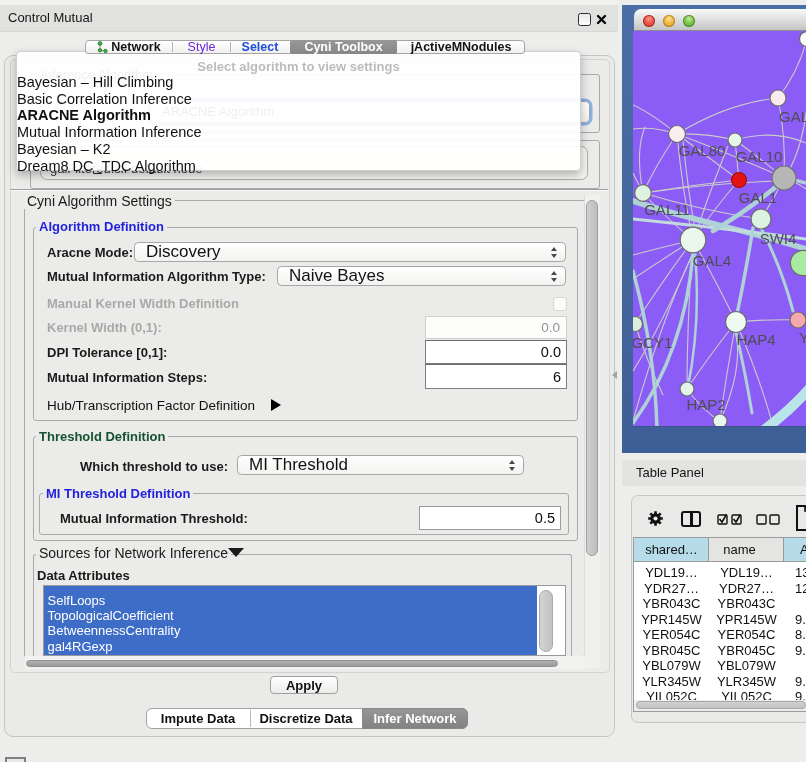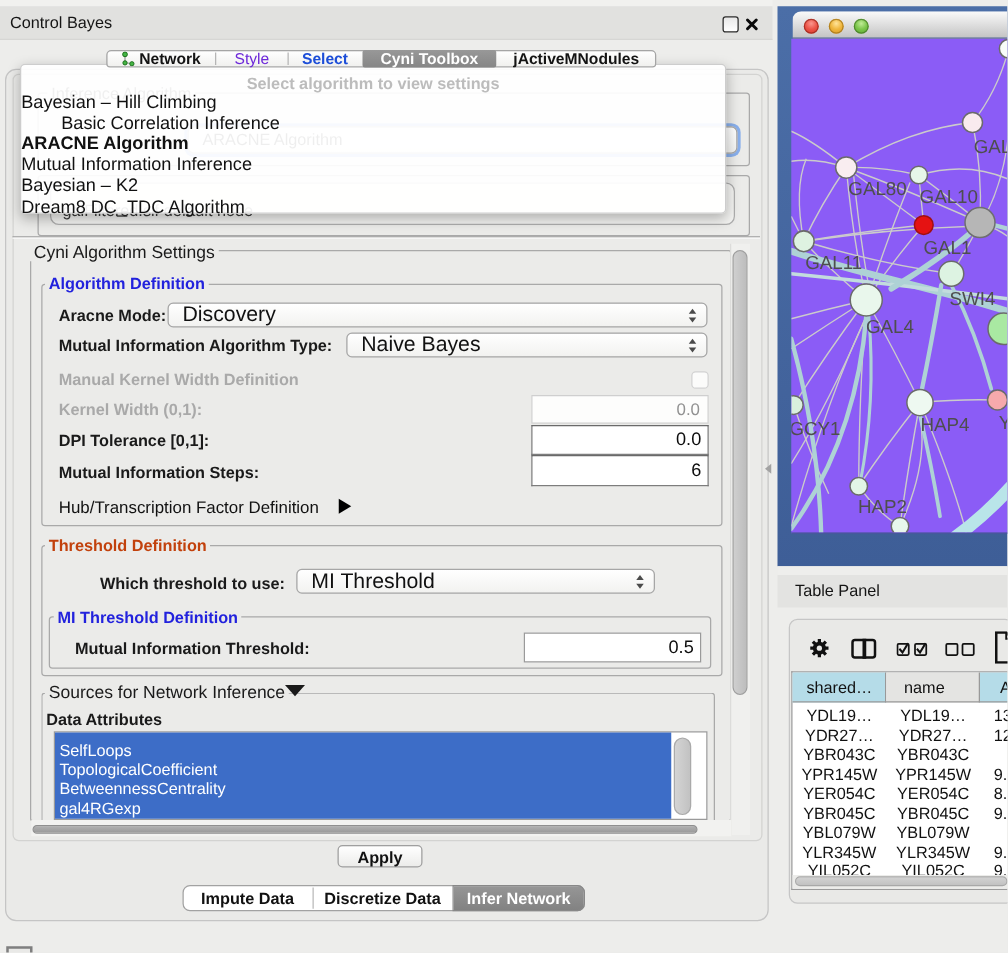--- a/index.html
+++ b/index.html
@@ -16,21 +16,21 @@
   .spin:after{content:"";position:absolute;left:0;bottom:0;border-left:3px solid transparent;border-right:3px solid transparent;border-top:4px solid #4a4a4a;}
   .field{position:absolute;background:#fff;border:1px solid #7d7d7d;border-top-color:#6a6a6a;box-sizing:border-box;font-size:14.5px;color:#0d0d0d;text-align:right;padding:0 5px 0 0;display:flex;align-items:center;justify-content:flex-end;}
   .dfield{position:absolute;background:#fdfdfc;border:1px solid #cfcfcf;box-sizing:border-box;font-size:13.5px;color:#929292;text-align:right;padding:0 6px 0 0;display:flex;align-items:center;justify-content:flex-end;}
   .puitem{position:absolute;left:2px;font-size:14.5px;color:#111;white-space:nowrap;height:16.9px;line-height:16.9px;}
 </style>
 </head>
 <body>
 
 <div class="abs" style="left:0;top:0;width:618px;height:5px;background:#f1f1ef;"></div>
 <div class="abs" style="left:0;top:5px;width:618px;height:26px;background:#e1e1df;border-bottom:1px solid #d6d6d4;"></div>
-<div class="abs" style="left:8px;top:5px;height:26px;line-height:26px;font-size:13px;color:#151515;">Control Bayes</div>
+<div class="abs" style="left:8px;top:5px;height:26px;line-height:26px;font-size:13px;color:#151515;">Control Mutual</div>
 
 <div class="abs" style="left:578px;top:13px;width:11px;height:11px;border:1.5px solid #2e2e2e;border-radius:2.5px;background:linear-gradient(#e8e8e8,#fff);box-sizing:content-box;"></div>
 <svg class="abs" style="left:596px;top:14px;" width="11" height="11" viewBox="0 0 11 11">
     <path d="M2 2 L9 9 M9 2 L2 9" stroke="#0a0a0a" stroke-width="2.4" stroke-linecap="round"></path>
   </svg>
 
 <div class="abs" style="left:4px;top:55px;width:609px;height:680px;background:#eaeae8;border:1px solid #c5c5c5;border-radius:9px;"></div>
 
 <div class="abs" style="left:10px;top:59px;width:598px;height:612px;background:#ebebe9;border:1px solid #d3d3d1;border-radius:5px;"></div>
 
@@ -72,21 +72,21 @@
 <div class="lbl" style="left:47px;top:345px;">DPI Tolerance [0,1]:</div>
 <div class="field" style="left:425px;top:340px;width:142px;height:24px;">0.0</div>
 
 <div class="lbl" style="left:47px;top:370px;">Mutual Information Steps:</div>
 <div class="field" style="left:425px;top:364px;width:142px;height:25px;">6</div>
 
 <div class="lbl" style="left:47px;top:398px;font-size:13.5px;font-weight:normal;color:#111;">Hub/Transcription Factor Definition</div>
 <div class="abs" style="left:271px;top:399px;width:0;height:0;border-top:6.5px solid transparent;border-bottom:6.5px solid transparent;border-left:10px solid #000;"></div>
 
 <div class="gbox" style="left:32.5px;top:436px;width:543px;height:103px;"></div>
-<div class="gtitle" style="left:36px;top:428.5px;color:#c2410c;text-align:center;">Threshold Definition</div>
+<div class="gtitle" style="left:36px;top:428.5px;color:#14532d;text-align:center;">Threshold Definition</div>
 
 <div class="lbl" style="left:58px;top:459px;width:170px;text-align:right;">Which threshold to use:</div>
 <div class="combo" style="left:237px;top:455px;width:287px;height:20px;">
     <span class="ct">MI Threshold</span>
     <span class="spin"></span>
   </div>
 
 <div class="gbox" style="left:39px;top:493px;width:528px;height:40px;"></div>
 <div class="gtitle" style="left:43px;top:485.5px;color:#2222dd;">MI Threshold Definition</div>
 <div class="lbl" style="left:60px;top:511px;">Mutual Information Threshold:</div>
@@ -115,21 +115,21 @@
 <div class="abs" style="left:250px;top:708px;width:112px;height:21px;display:flex;align-items:center;justify-content:center;font-size:13px;font-weight:bold;color:#111;">Discretize Data</div>
 <div class="abs" style="left:362px;top:708px;width:106px;height:21px;background:linear-gradient(#969696,#828282);border-radius:0 6px 6px 0;display:flex;align-items:center;justify-content:center;font-size:13px;font-weight:bold;color:#fff;box-sizing:border-box;border:1px solid #888;">Infer Network</div>
 
 <div class="abs" style="left:5px;top:757px;width:17px;height:12px;border:2px solid #7f7f7f;background:#e9e9e7;"></div>
 
 <div class="abs" style="left:612px;top:371px;width:0;height:0;border-top:4px solid transparent;border-bottom:4px solid transparent;border-right:5px solid #a2a2a2;"></div>
 
 <div class="abs" style="left:16px;top:51px;width:565px;height:120px;background:rgba(255,255,255,0.93);border:1px solid #cdcdcd;border-radius:4px;box-shadow:0 4px 10px rgba(0,0,0,.28);box-sizing:border-box;"></div>
 <div class="abs" style="left:16px;top:59px;width:565px;height:14px;text-align:center;font-size:13px;font-weight:bold;color:#bcbcbc;">Select algorithm to view settings</div>
 <div class="puitem" style="left:17px;top:73.6px;">Bayesian – Hill Climbing</div>
-<div class="puitem" style="left:17px;top:90.5px;padding-left:32px;">Basic Correlation Inference</div>
+<div class="puitem" style="left:17px;top:90.5px;">Basic Correlation Inference</div>
 <div class="puitem" style="left:17px;top:107.4px;font-weight:bold;">ARACNE Algorithm</div>
 <div class="puitem" style="left:17px;top:124.3px;">Mutual Information Inference</div>
 <div class="puitem" style="left:17px;top:141.2px;">Bayesian – K2</div>
 <div class="puitem" style="left:17px;top:158.1px;">Dream8 DC_TDC Algorithm</div>
 
 <div class="abs" style="left:85px;top:40px;width:440px;height:14px;background:linear-gradient(#ffffff,#f0f0ee);border:1px solid #a5a5a5;border-radius:4px 4px 3px 3px;box-sizing:border-box;"></div>
 <div class="abs" style="left:85px;top:40px;width:88px;height:14px;display:flex;align-items:center;justify-content:center;font-size:12.5px;font-weight:bold;color:#141414;">
   <svg width="11" height="12" viewBox="0 0 11 12" style="margin-right:3px;">
       <path d="M3 2.5 L3 9 M3.2 9.2 L8 9.8" stroke="#9a9a9a" stroke-width="1" fill="none"></path>
       <circle cx="3" cy="2.5" r="1.9" fill="#44b544" stroke="#1c701c" stroke-width=".8"></circle>

